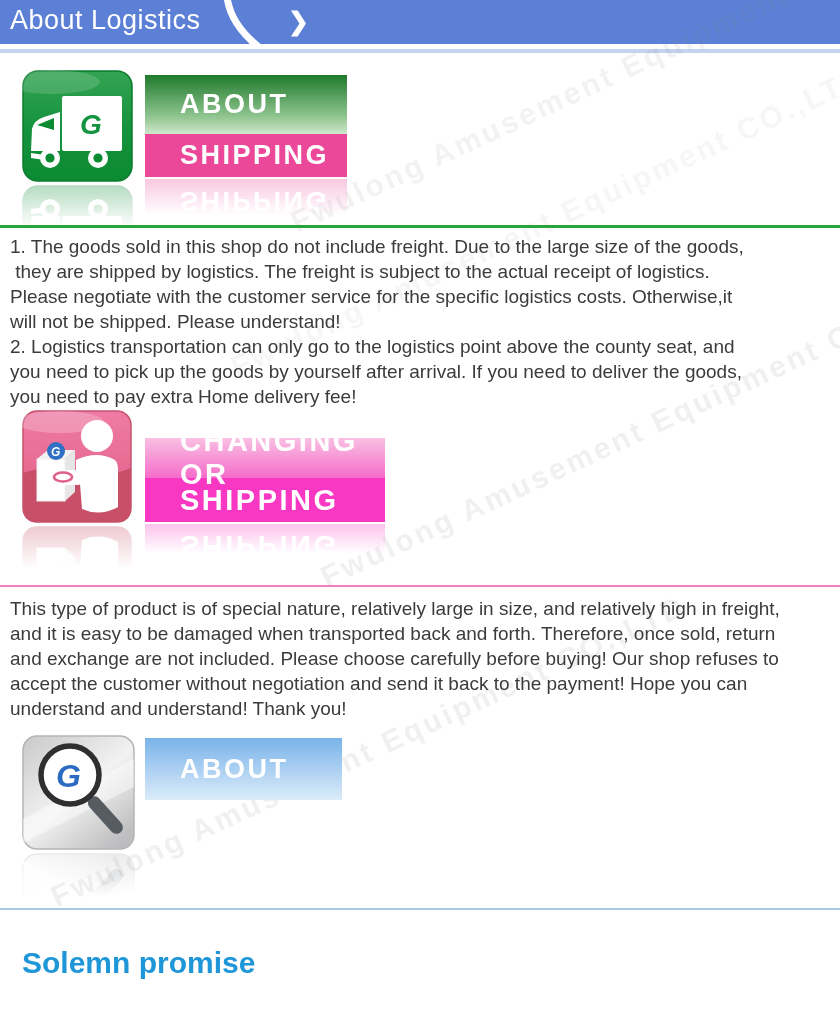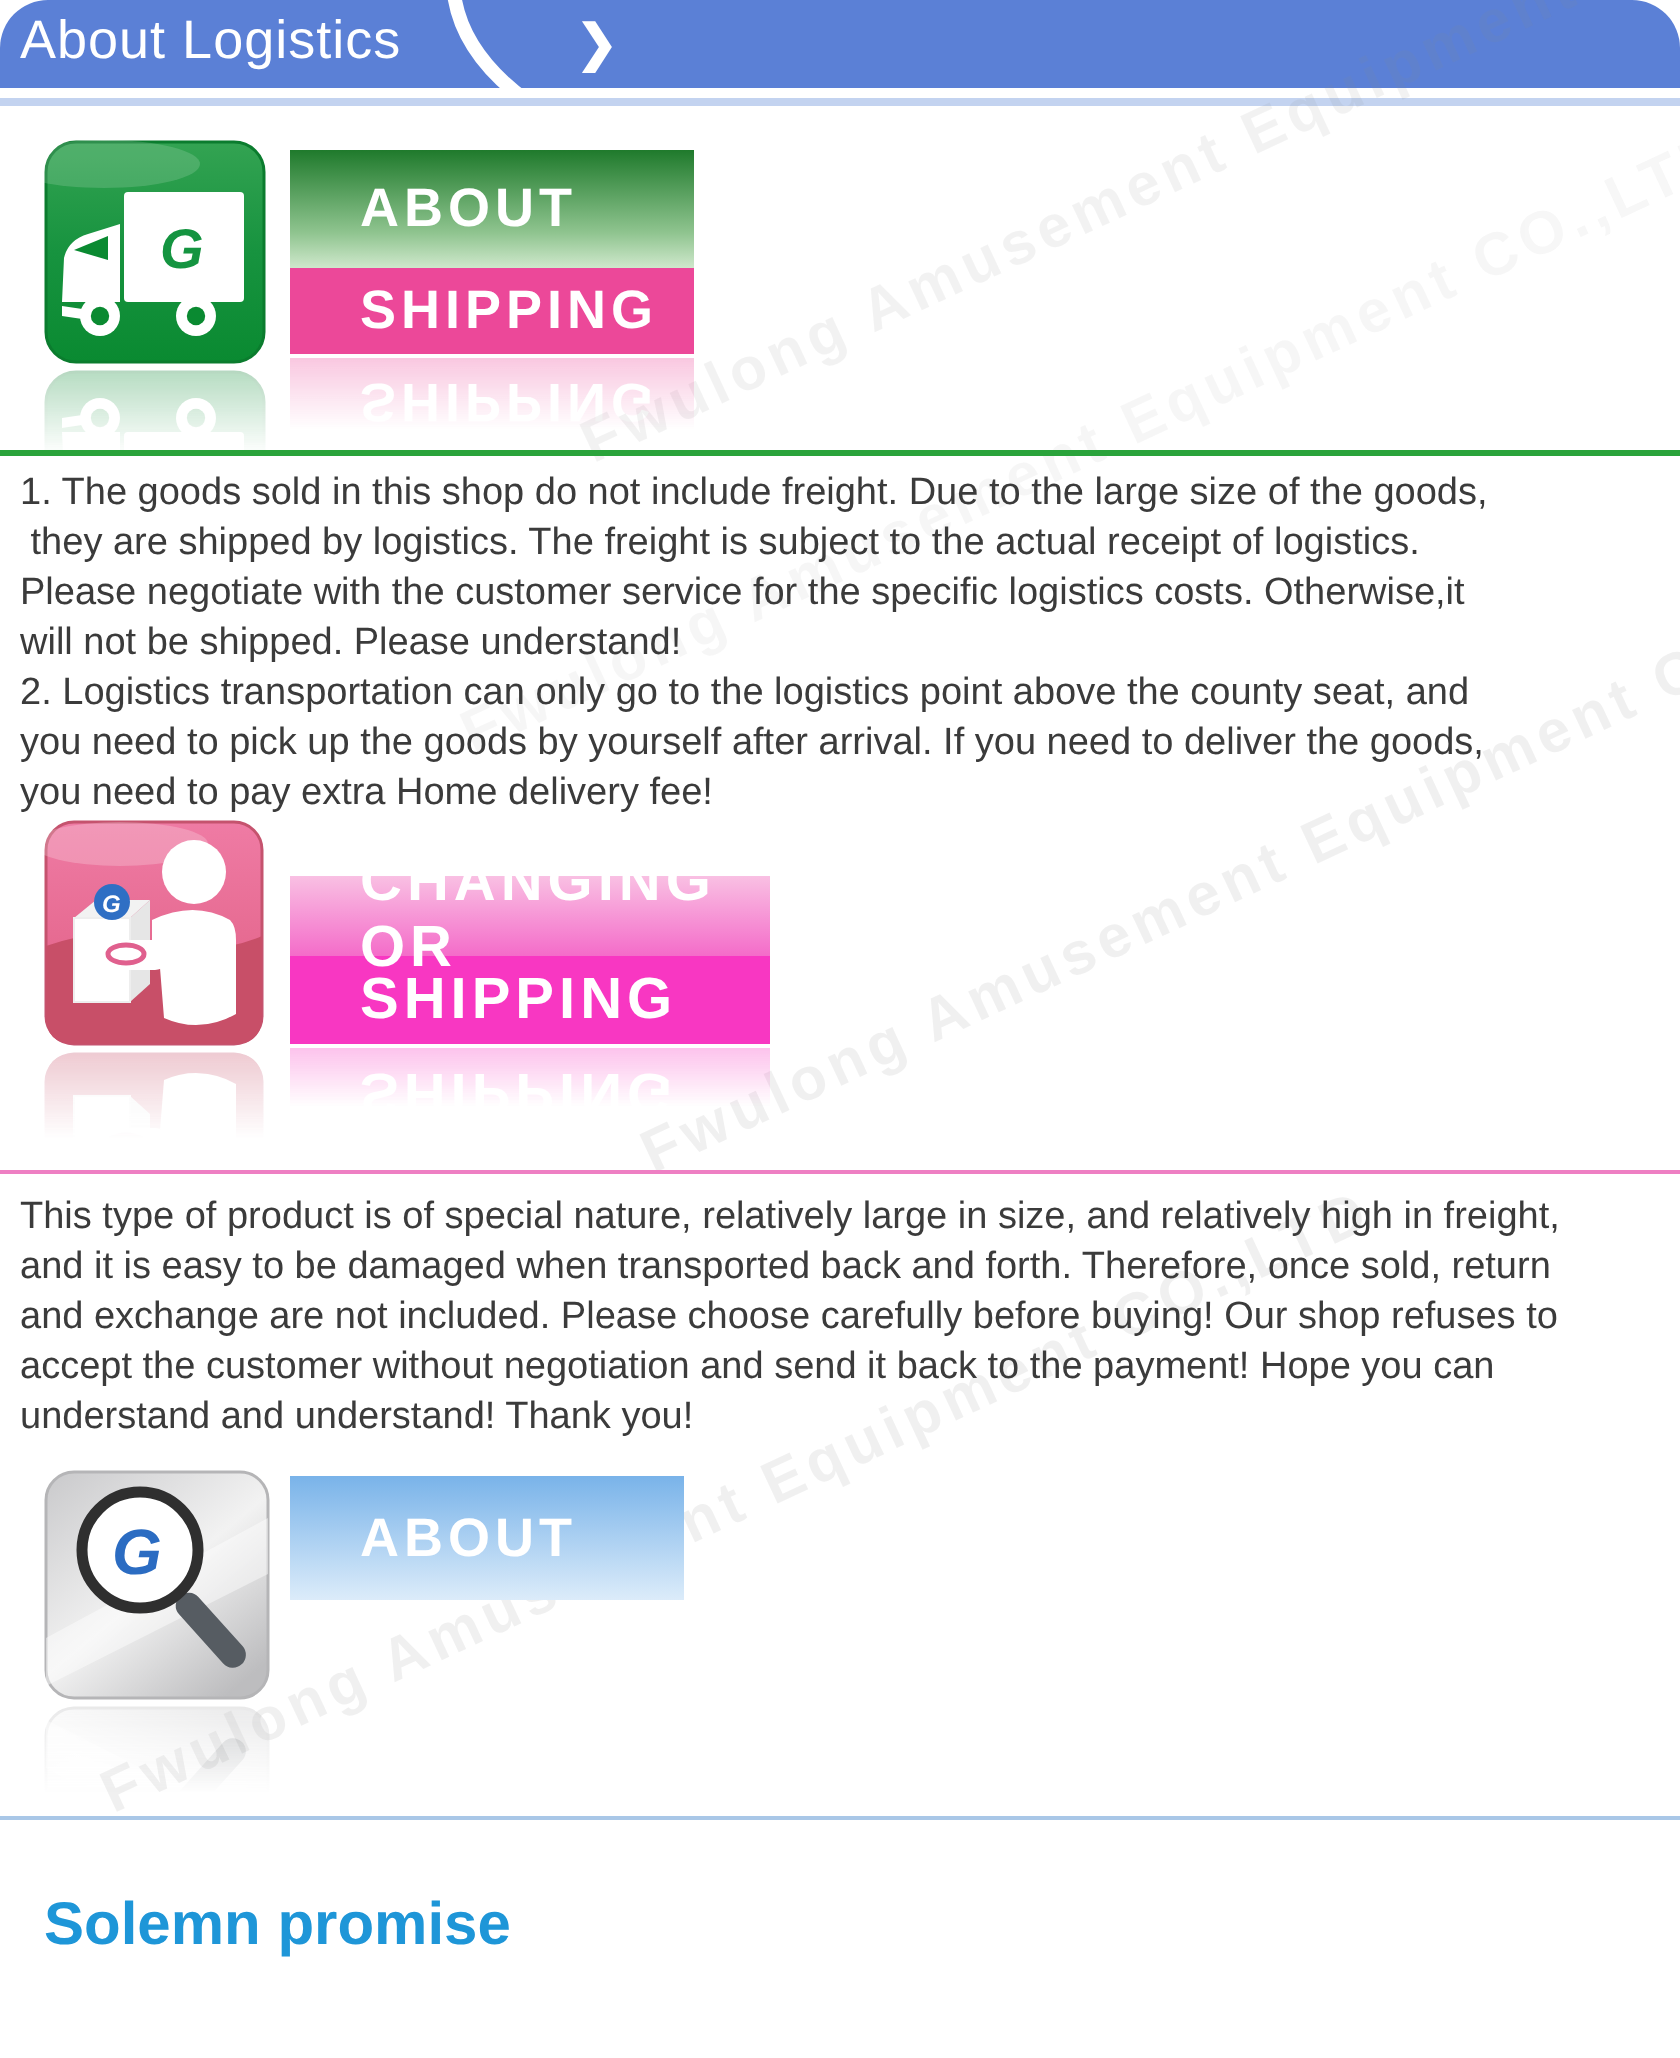--- a/index.html
+++ b/index.html
@@ -1,18 +1,18 @@
 <!DOCTYPE html>
 <html><head>
 <meta charset="utf-8">
 <style>
   html,body { margin:0; padding:0; background:#fff; }
   .page {
     position:relative; width:840px; height:1029px; background:#ffffff;
-    overflow:hidden; font-family:"Liberation Sans", sans-serif;border-radius:24px;
+    overflow:hidden; font-family:"Liberation Sans", sans-serif;
   }
 
   
   .header-bar { position:absolute; left:0; top:0; width:840px; height:44px; background:#5b80d6; }
   .header-title { position:absolute; left:10px; top:5px; font-size:27px; color:#ffffff; letter-spacing:0.5px; }
   .header-swoosh { position:absolute; left:200px; top:0; width:72px; height:48px; }
   .header-chevron { position:absolute; left:288px; top:7px; color:#ffffff; font-size:25px; font-weight:bold; }
   .header-underline { position:absolute; left:0; top:49px; width:840px; height:4px; background:#c3d3f0; }
 
   

